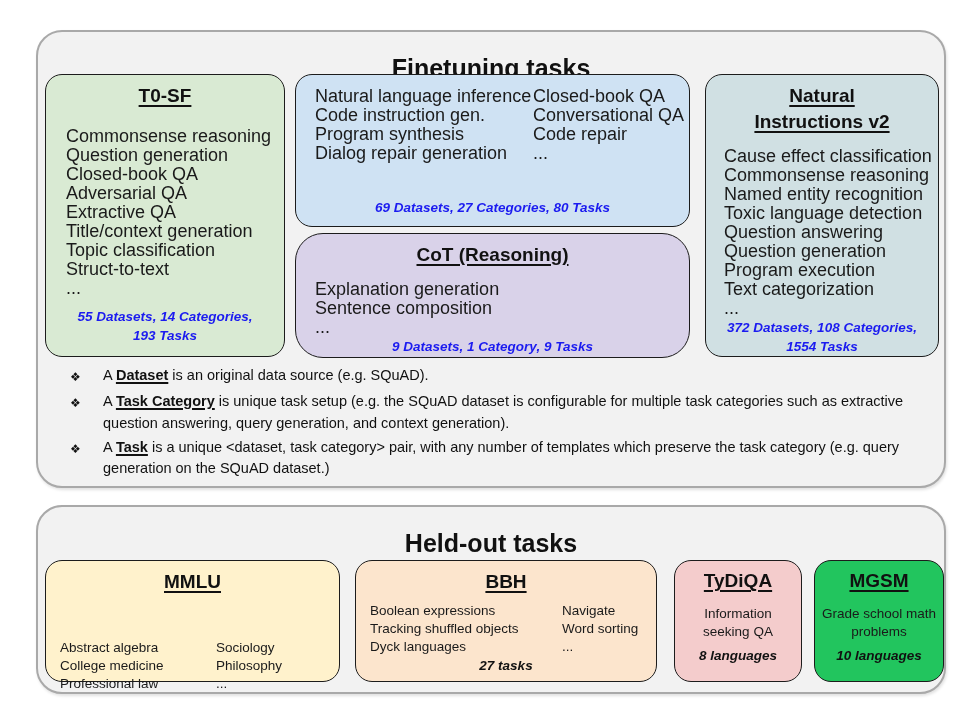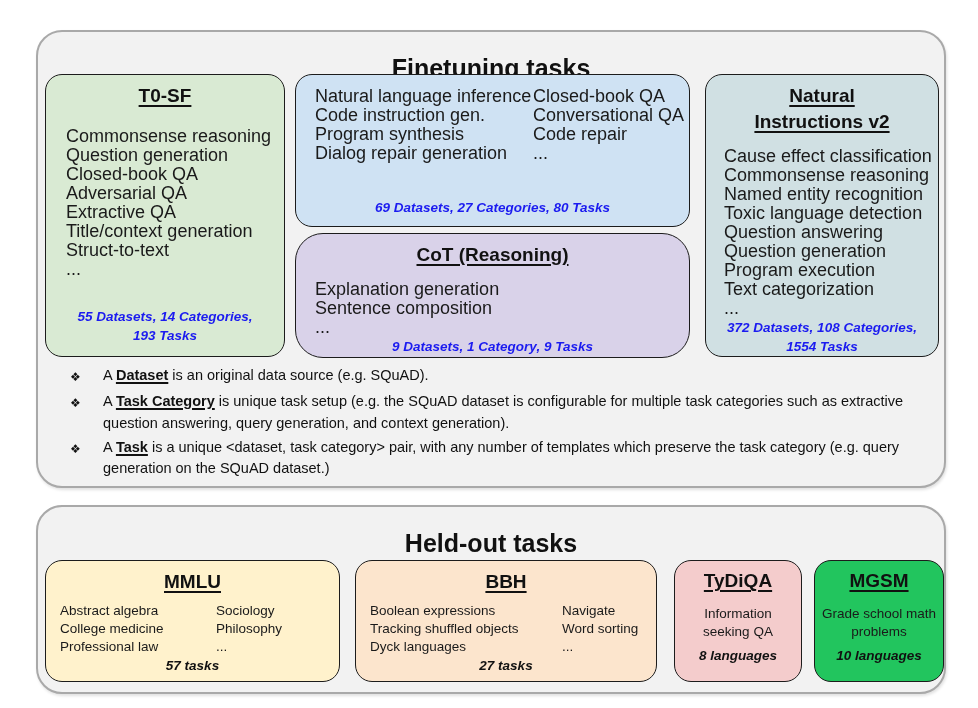--- a/index.html
+++ b/index.html
@@ -23,21 +23,21 @@
     position:absolute; box-sizing:border-box;
     border:1.5px solid #1c1c1c; border-radius:17px;
     display:flex; flex-direction:column;
   }
   
   #t0sf-box   { left:7px;   top:42px;  width:240px; height:283px; }
   #muffin-box { left:257px; top:42px;  width:395px; height:153px; }
   #cot-box    { left:257px; top:201px; width:395px; height:125px; }
   #niv2-box   { left:667px; top:42px;  width:234px; height:283px; }
   
-  #mmlu-box   { left:7px;   top:53px;  width:295px; height:122px; }
+  #mmlu-box   { left:7px;   top:53px;  width:295px; height:122px;gap:37px; }
   #bbh-box    { left:317px; top:53px;  width:302px; height:122px; }
   #tydiqa-box { left:636px; top:53px;  width:128px; height:122px; }
   #mgsm-box   { left:776px; top:53px;  width:130px; height:122px; }
 
   .box-title {
     text-align:center; margin-top:8px;
     font-size:19px; font-weight:700; color:#111;
     text-decoration:underline; text-decoration-thickness:2px;
     text-underline-offset:3px; line-height:26px;
   }
@@ -83,20 +83,21 @@
 
   <div class="task-box" id="t0sf-box" style="background-color: rgb(217, 234, 211);">
     <div class="box-title">T0-SF</div>
     <div class="list">
         <div>Commonsense reasoning</div>
         <div>Question generation</div>
         <div>Closed-book QA</div>
         <div>Adversarial QA</div>
         <div>Extractive QA</div>
         <div>Title/context generation</div>
+        <div>Topic classification</div>
         <div>Struct-to-text</div>
         <div>...</div>
       </div>
     <div class="stats" style="color: rgb(27, 27, 240);">
         <div>55 Datasets, 14 Categories,</div>
         <div>193 Tasks</div>
       </div>
   </div>
 
   <div class="task-box" id="muffin-box" style="background-color: rgb(207, 226, 243);">

